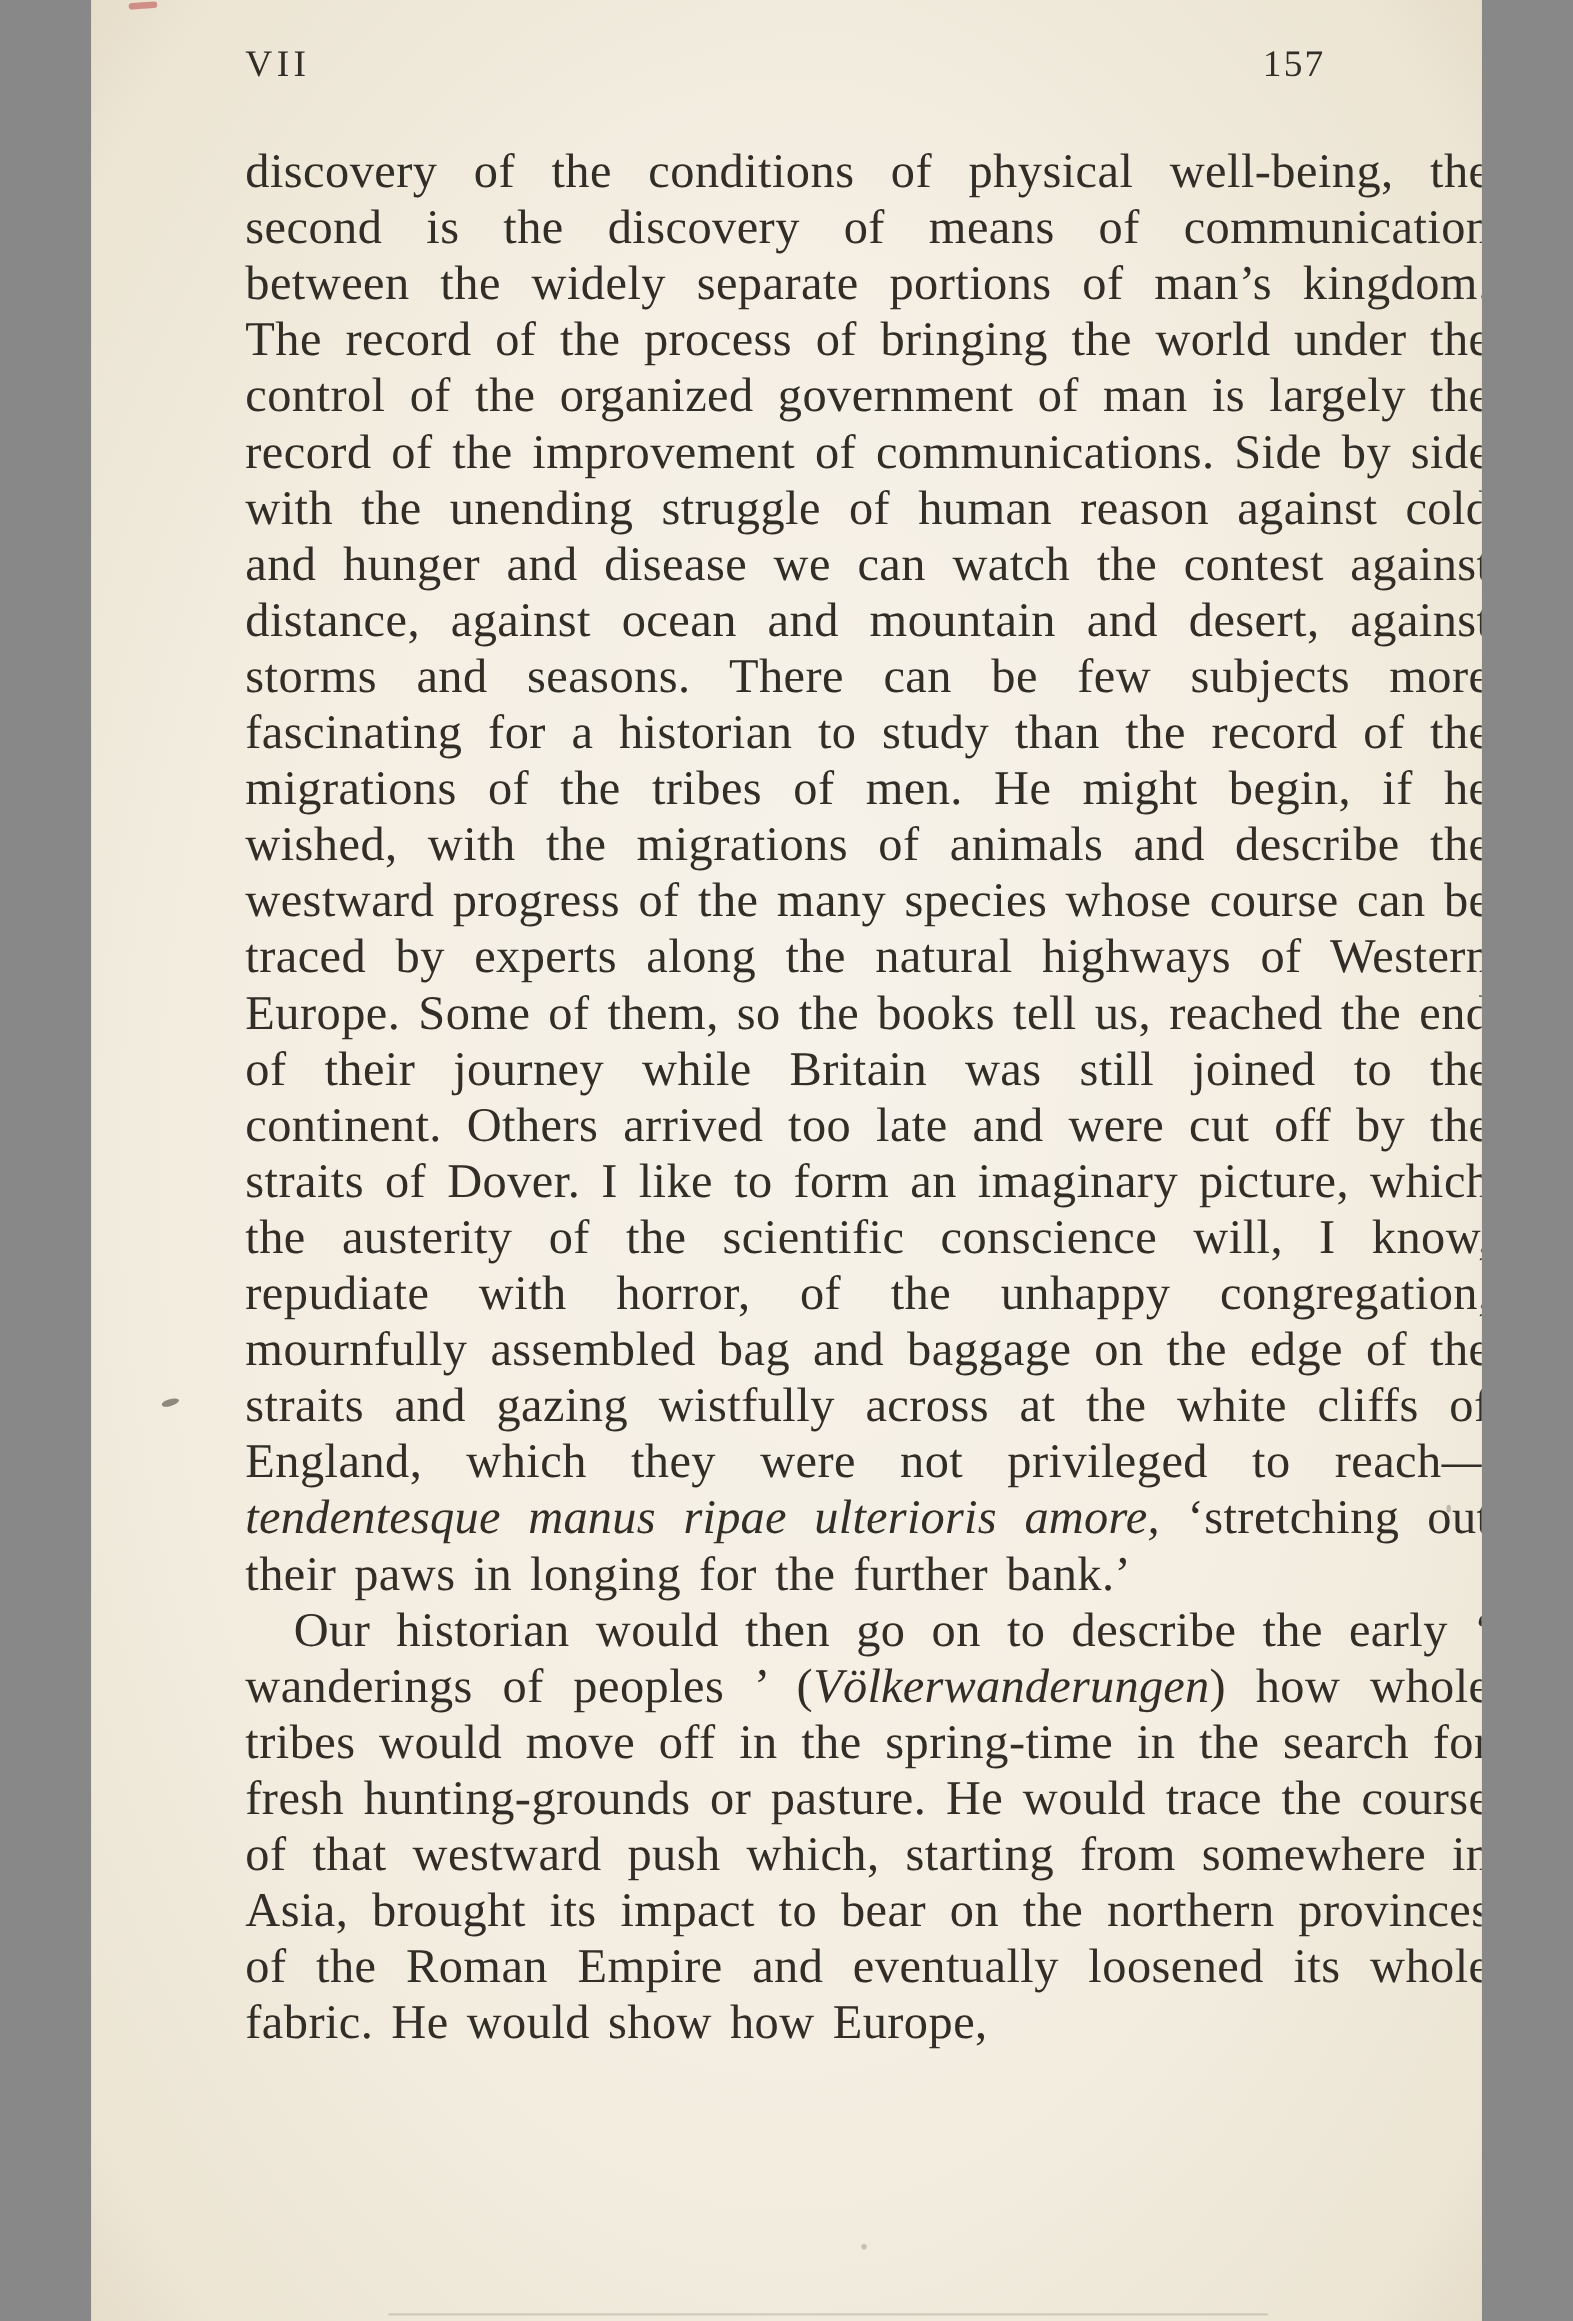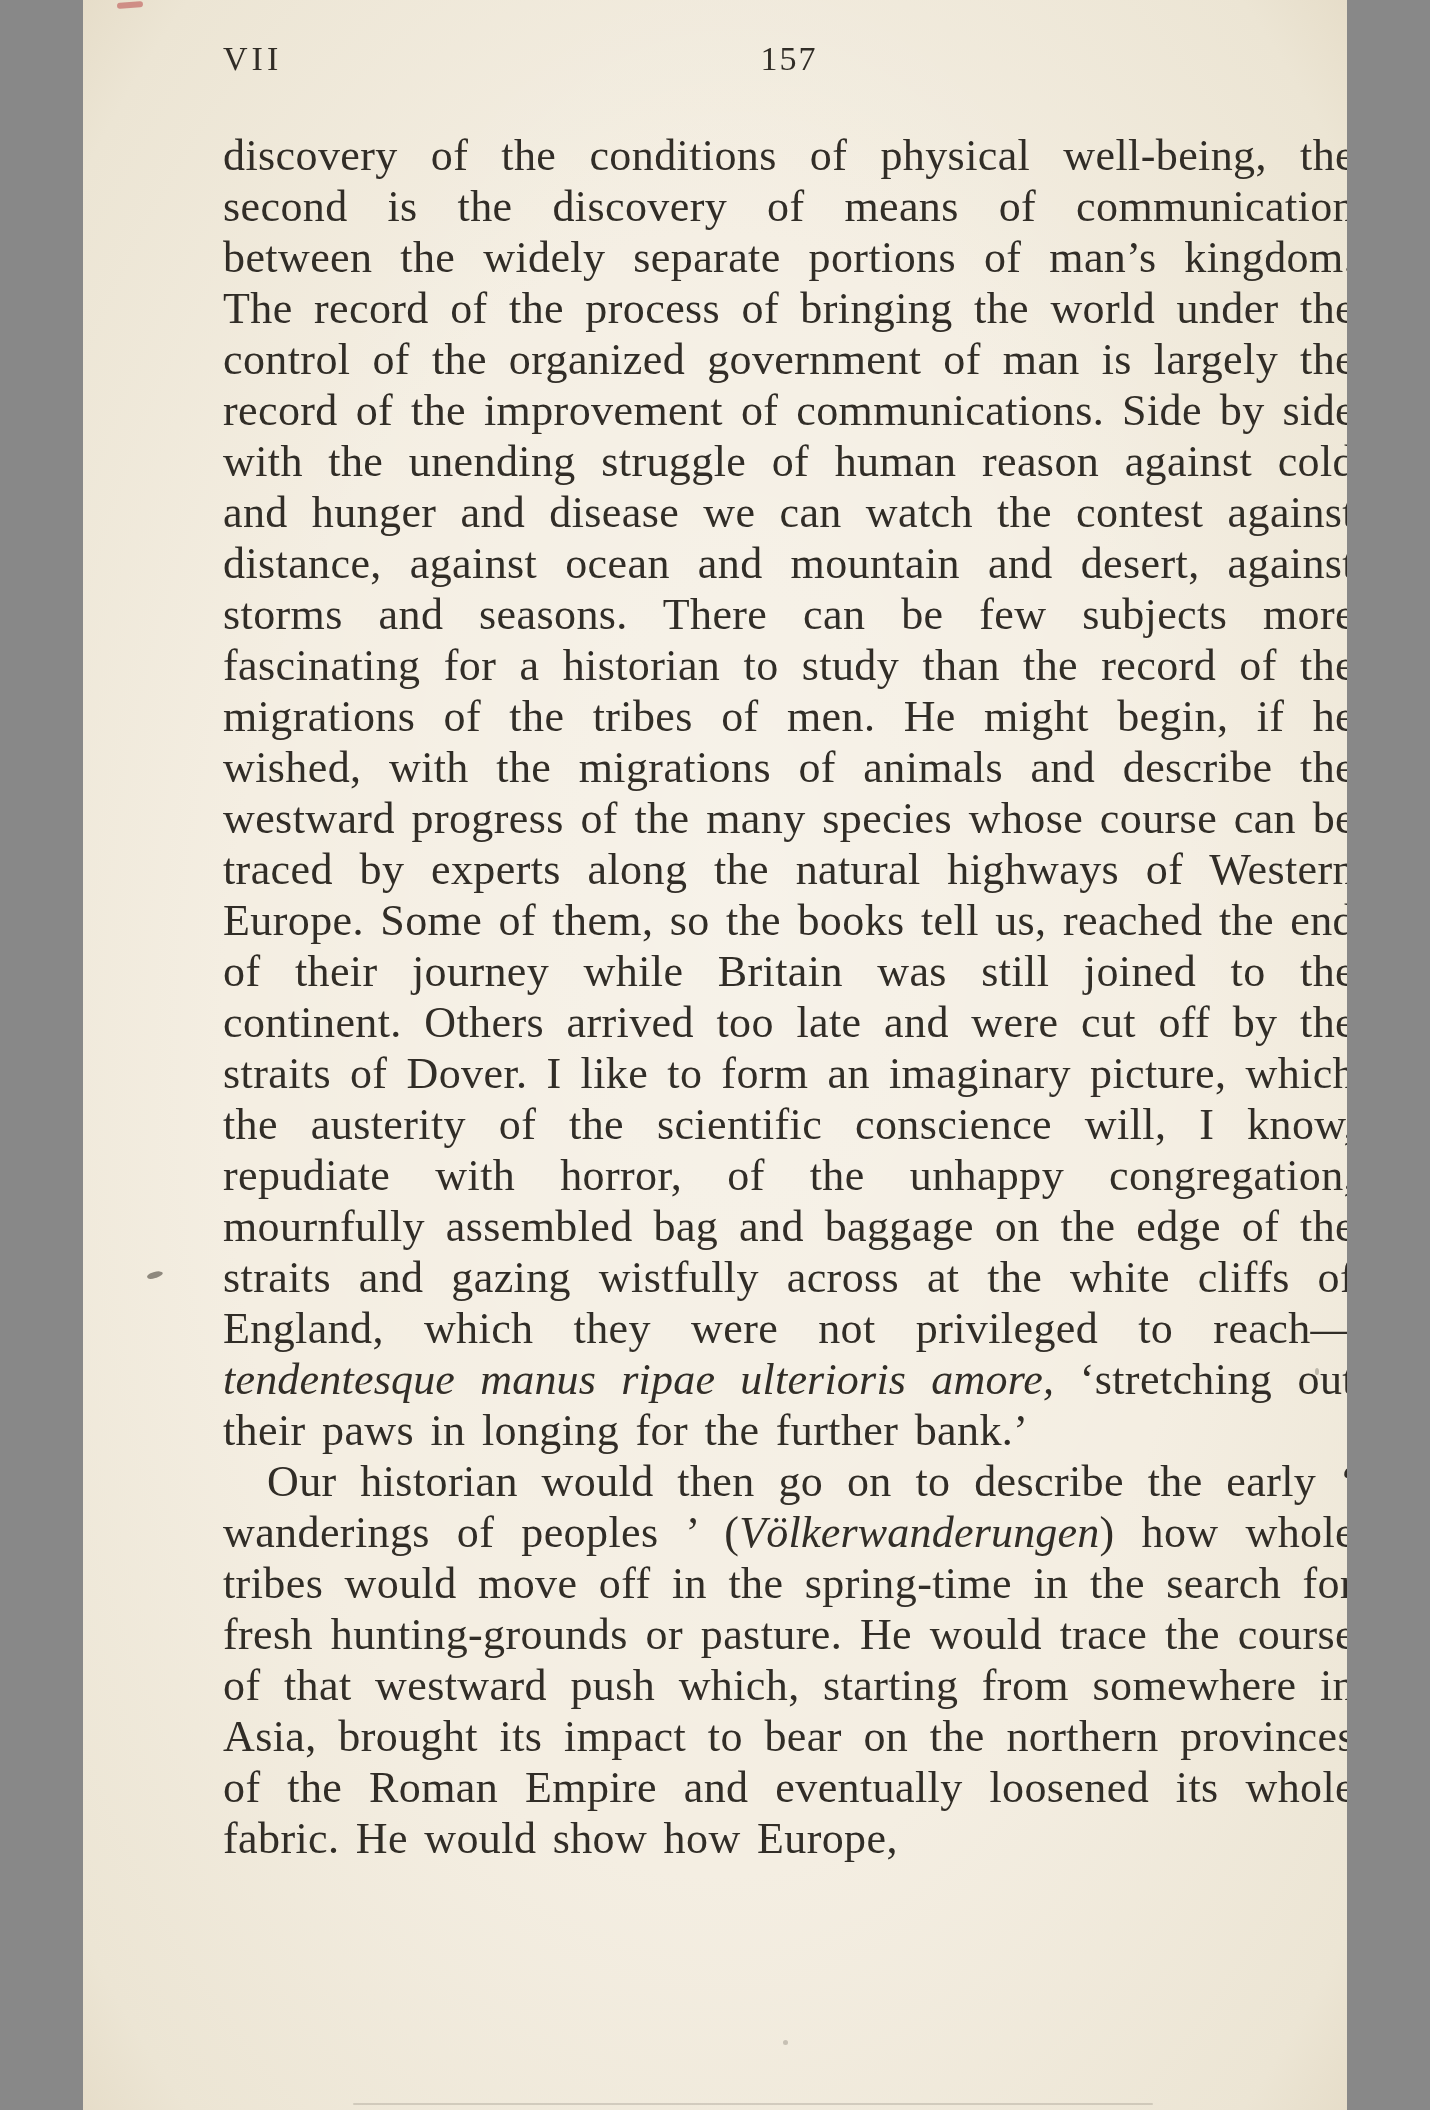--- a/index.html
+++ b/index.html
@@ -35,21 +35,21 @@
   .running-head .chapter {
     letter-spacing: 4px;
     text-align: left;
   }
   .running-head .title {
     text-align: center;
     letter-spacing: 5px;
     word-spacing: 6px;
   }
   .running-head .folio {
-    text-align: center;
+    text-align: right;
     letter-spacing: 2px;
   }
 
   
   .text-block {
     position: absolute;
     top: 130px;
     left: 140px;
     width: 1132px;
     font-size: 44px;

